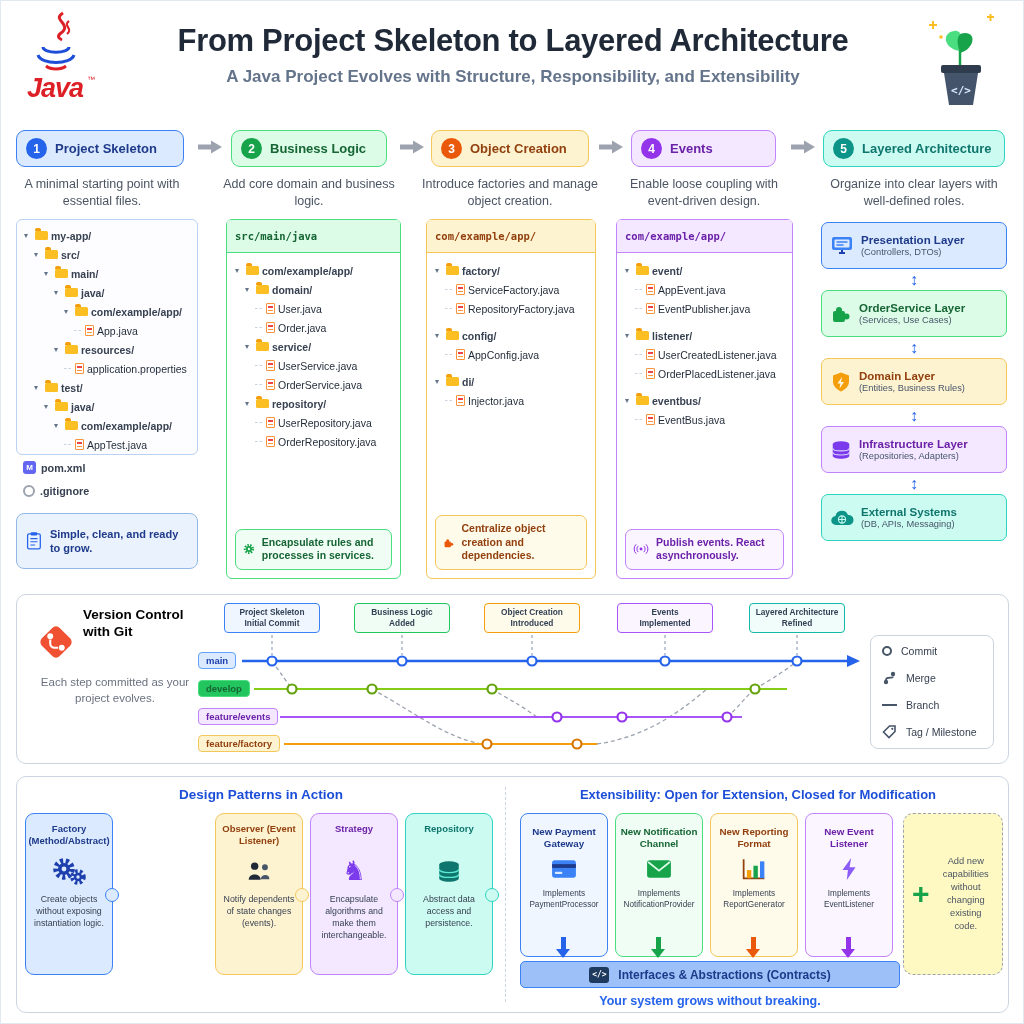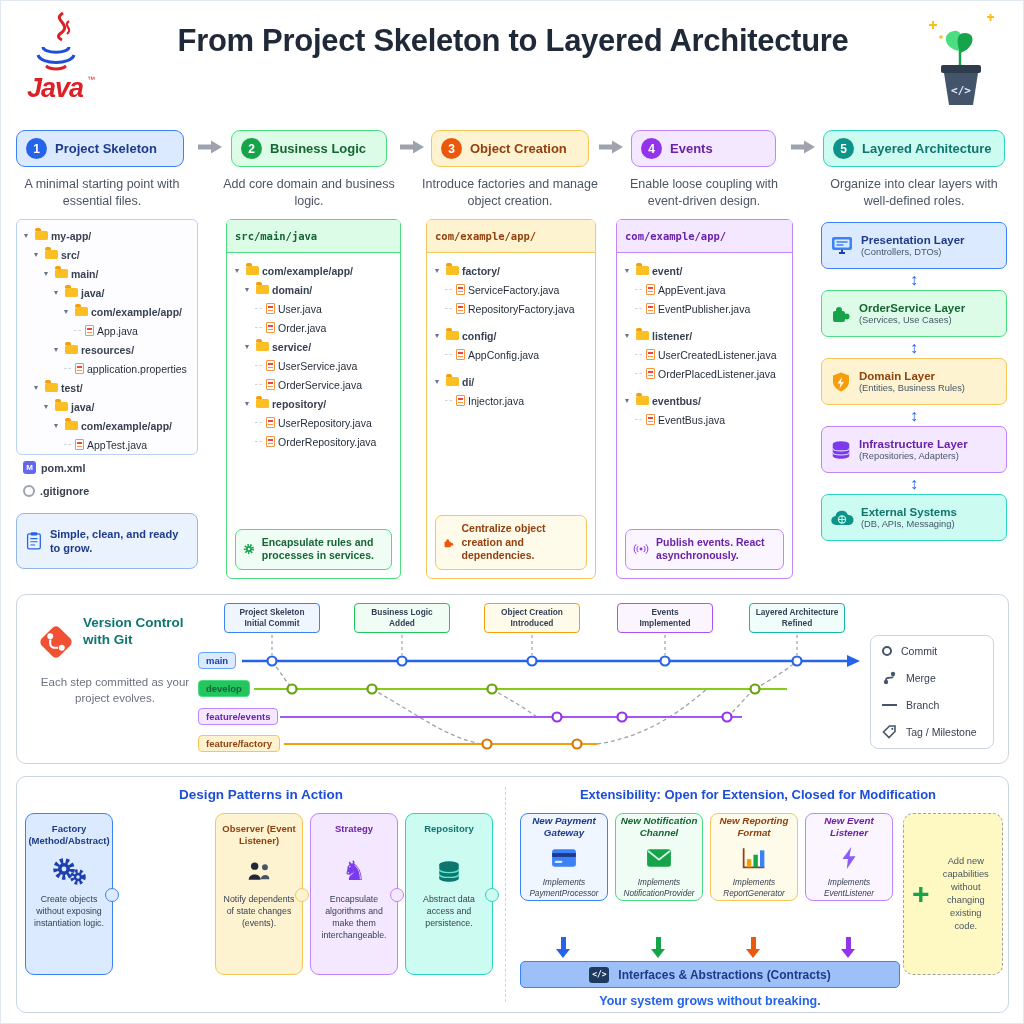--- a/index.html
+++ b/index.html
@@ -92,21 +92,21 @@
   .layer .lt { font-weight:bold; font-size:11.5px; color:var(--tx); line-height:1.2;}
   .layer .ls { font-size:9.3px; color:#475569; }
   .ud-arrow { height:21px; display:flex; align-items:center; justify-content:center;
               color:#2563eb; font-weight:bold; font-size:16px; }
   .ud-arrow::before{ content:"↕"; }
 
   
   .git-panel { position:absolute; left:15px; top:593px; width:993px; height:170px;
                border:1.5px solid #cbd5e1; border-radius:10px; background:#fff; }
   .git-logo { position:absolute; left:18px; top:26px; width:42px; height:42px; }
-  .git-title { position:absolute; left:66px; top:20px; width:118px; font-size:13.5px; font-weight:bold; color:#0f766e; line-height:1.25;}
+  .git-title { position:absolute; left:66px; top:12px; width:118px; font-size:13.5px; font-weight:bold; color:#000000; line-height:1.25;}
   .git-desc { position:absolute; left:8px; top:80px; width:180px; text-align:center; font-size:11.5px; color:#6b7280; line-height:1.35;}
   .ms-wrap { position:absolute; inset:0; pointer-events:none; }
   .ms { position:absolute; top:8px; width:96px; border:1.3px solid; border-radius:4px; background:#fff;
         text-align:center; font-size:8.3px; font-weight:bold; color:#334155; padding:3px 2px; line-height:1.3; }
   .ms-wrap > :nth-child(1){ left:207px; border-color:#3b82f6; background:#eff6ff; }
   .ms-wrap > :nth-child(2){ left:337px; border-color:#22c55e; background:#f0fdf4; }
   .ms-wrap > :nth-child(3){ left:467px; border-color:#f59e0b; background:#fffbeb; }
   .ms-wrap > :nth-child(4){ left:600px; border-color:#a855f7; background:#faf5ff; }
   .ms-wrap > :nth-child(5){ left:732px; border-color:#14b8a6; background:#f0fdfa; }
   .branches { position:absolute; inset:0; pointer-events:none; }
@@ -132,23 +132,23 @@
   .pcard { position:absolute; top:36px; width:88px; height:162px; border-radius:9px;
            border:1.5px solid var(--c); background:var(--bg); text-align:center; padding:9px 5px;
            display:flex; flex-direction:column; align-items:center; }
   .pcard::after { content:''; position:absolute; right:-7px; top:50%; margin-top:-6px; width:12px; height:12px;
                   border-radius:50%; background:var(--bg); border:1.5px solid var(--c); }
   .pcard .pt { font-weight:bold; font-size:9.5px; color:var(--tx); line-height:1.25; min-height:26px;}
   .pcard .pi { height:38px; display:flex; align-items:center; justify-content:center; margin:3px 0 4px;}
   .pcard .pd { font-size:8.8px; color:#374151; line-height:1.35; }
   .icon-knight{ font-size:27px; line-height:27px; color:#7c3aed; }
   .icon-knight::before{ content:"♞"; }
-  .ecard { position:absolute; top:36px; width:88px; height:88px; border-radius:8px;
-           border:1.5px solid var(--c); background:var(--bg2); text-align:center; padding:1px 4px;
-           display:flex; flex-direction:column; align-items:center;font-style:italic; }
+  .ecard { position:absolute; top:36px; width:88px; height:144px; border-radius:8px;
+           border:1.5px solid var(--c); background:var(--bg2); text-align:center; padding:12px 4px;
+           display:flex; flex-direction:column; align-items:center; }
   .ecard .et { font-weight:bold; font-size:9.8px; color:var(--tx); line-height:1.25; min-height:25px; }
   .ecard .ei { height:32px; display:flex; align-items:center; justify-content:center; margin:2px 0 3px;}
   .ecard .em { font-size:8.2px; color:#374151; line-height:1.35; word-break:break-word; }
   .dcard { position:absolute; left:886px; top:36px; width:100px; height:162px; border:1.6px dashed #9ca3af;
            border-radius:10px; background:#fef9c3; display:flex; align-items:center;
            justify-content:center; gap:8px; padding:8px; text-align:center; }
   .plus-ic { font-size:30px; font-weight:bold; color:#16a34a; line-height:28px; }
   .plus-ic::before { content:"+"; }
   .dcard .dt { font-size:9.3px; color:#4b5563; line-height:1.4; }
   .darr { position:absolute; top:160px; width:5px; height:12px; background:var(--c2); }
@@ -170,20 +170,21 @@
   <svg class="java-logo" viewBox="0 0 74 100">
     <path d="M44 4 c-12 7 10 11 -2 20 c-4 3 -3 5 1 7" stroke="#dd1f26" stroke-width="3" fill="none"></path>
     <path d="M50 12 c-7 5 5 7 -2 13" stroke="#dd1f26" stroke-width="2.2" fill="none"></path>
     <path d="M24 38 c0 7 26 7 26 0" stroke="#1d4ed8" stroke-width="3" fill="none"></path>
     <path d="M19 46 c3 10 33 10 36 0" stroke="#1d4ed8" stroke-width="3" fill="none"></path>
     <path d="M27 57 c5 4 15 4 20 0" stroke="#dd1f26" stroke-width="3" fill="none"></path>
   </svg>
   <div class="java-word">Java</div>
   <div class="java-tm">™</div>
   <h1 class="title">From Project Skeleton to Layered Architecture</h1>
+  <div class="subtitle">A Java Project Evolves with Structure, Responsibility, and Extensibility</div>
   <svg class="plant" viewBox="0 0 86 100">
     <path d="M12 14 h8 M16 10 v8 M70 6 h7 M73.5 3 v7" stroke="#fbbf24" stroke-width="2"></path>
     <circle cx="24" cy="26" r="1.8" fill="#fbbf24"></circle>
     <path d="M43 56 V34" stroke="#16a34a" stroke-width="2.5" fill="none"></path>
     <path d="M43 40 C27 38 24 22 37 20 C47 18 45 34 43 40 Z" fill="#4ade80"></path>
     <path d="M43 42 C57 38 60 22 48 22 C37 22 41 36 43 42 Z" fill="#16a34a"></path>
     <rect x="24" y="54" width="40" height="8" rx="2" fill="#2f3c4e"></rect>
     <path d="M27 62 h34 l-5 32 h-24 z" fill="#44546a"></path>
     <text x="44" y="83" text-anchor="middle" font-size="11" font-weight="bold" fill="#dbeafe" font-family="DejaVu Sans Mono, monospace">&lt;/&gt;</text>
   </svg>

